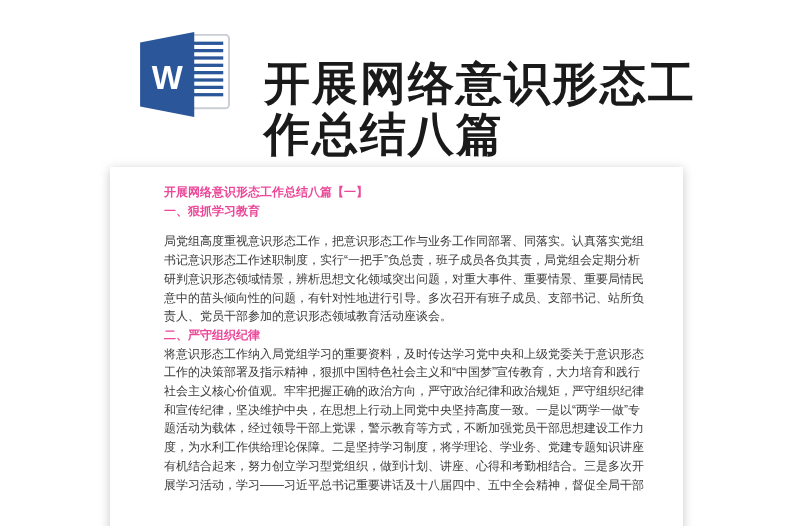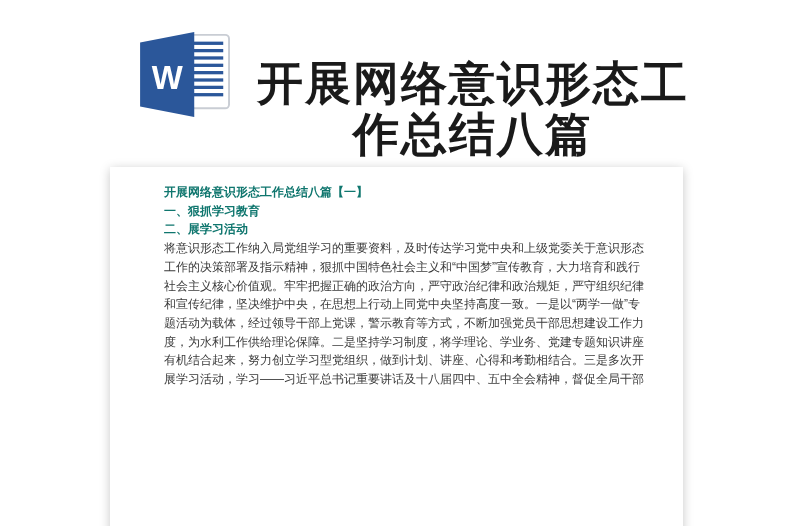--- a/index.html
+++ b/index.html
@@ -16,29 +16,28 @@
   
   .word-icon {
     position: absolute;
     left: 140px;
     top: 31px;
     width: 93px;
     height: 87px;
   }
   .page-title {
     position: absolute;
-    left: 257px;
+    left: 264px;
     top: 27px;
     font-size: 46px;
     line-height: 51px;
     font-weight: 700;
     letter-spacing: 2px;
     color: #1a1a1a;
     white-space: pre;       
-    text-align: center;
   }
 
   
   .doc-page {
     position: absolute;
     left: 110px;
     top: 167px;
     width: 573px;
     height: 640px;               
     box-sizing: border-box;
@@ -48,21 +47,21 @@
   }
   .doc-block {
     font-size: 12px;
     line-height: 18.7px;
     color: #3a3a3a;
     white-space: pre;            
     margin: 0;
   }
   .doc-heading {
     font-weight: 700;
-    color: #0f766e;
+    color: #ec4899;
   }
   .gap-top { margin-top: 12px; }
 </style>
 </head>
 <body>
 
 <div class="stage">
 
   <svg class="word-icon" viewBox="0 0 96 90" aria-hidden="true">
 
@@ -87,22 +86,27 @@
   <h1 class="page-title">开展网络意识形态工
 作总结八篇</h1>
 
   <div class="doc-page">
 
     <div class="doc-block doc-heading">开展网络意识形态工作总结八篇【一】</div>
 
 
     <div class="doc-block doc-heading">一、狠抓学习教育</div>
 
+    <div class="doc-block gap-top">局党组高度重视意识形态工作，把意识形态工作与业务工作同部署、同落实。认真落实党组
+书记意识形态工作述职制度，实行“一把手”负总责，班子成员各负其责，局党组会定期分析
+研判意识形态领域情景，辨析思想文化领域突出问题，对重大事件、重要情景、重要局情民
+意中的苗头倾向性的问题，有针对性地进行引导。多次召开有班子成员、支部书记、站所负
+责人、党员干部参加的意识形态领域教育活动座谈会。</div>
 
-    <div class="doc-block doc-heading">二、展学习活动</div>
+    <div class="doc-block doc-heading">二、严守组织纪律</div>
 
     <div class="doc-block">将意识形态工作纳入局党组学习的重要资料，及时传达学习党中央和上级党委关于意识形态
 工作的决策部署及指示精神，狠抓中国特色社会主义和“中国梦”宣传教育，大力培育和践行
 社会主义核心价值观。牢牢把握正确的政治方向，严守政治纪律和政治规矩，严守组织纪律
 和宣传纪律，坚决维护中央，在思想上行动上同党中央坚持高度一致。一是以“两学一做”专
 题活动为载体，经过领导干部上党课，警示教育等方式，不断加强党员干部思想建设工作力
 度，为水利工作供给理论保障。二是坚持学习制度，将学理论、学业务、党建专题知识讲座
 有机结合起来，努力创立学习型党组织，做到计划、讲座、心得和考勤相结合。三是多次开
 展学习活动，学习——习近平总书记重要讲话及十八届四中、五中全会精神，督促全局干部</div>
 

